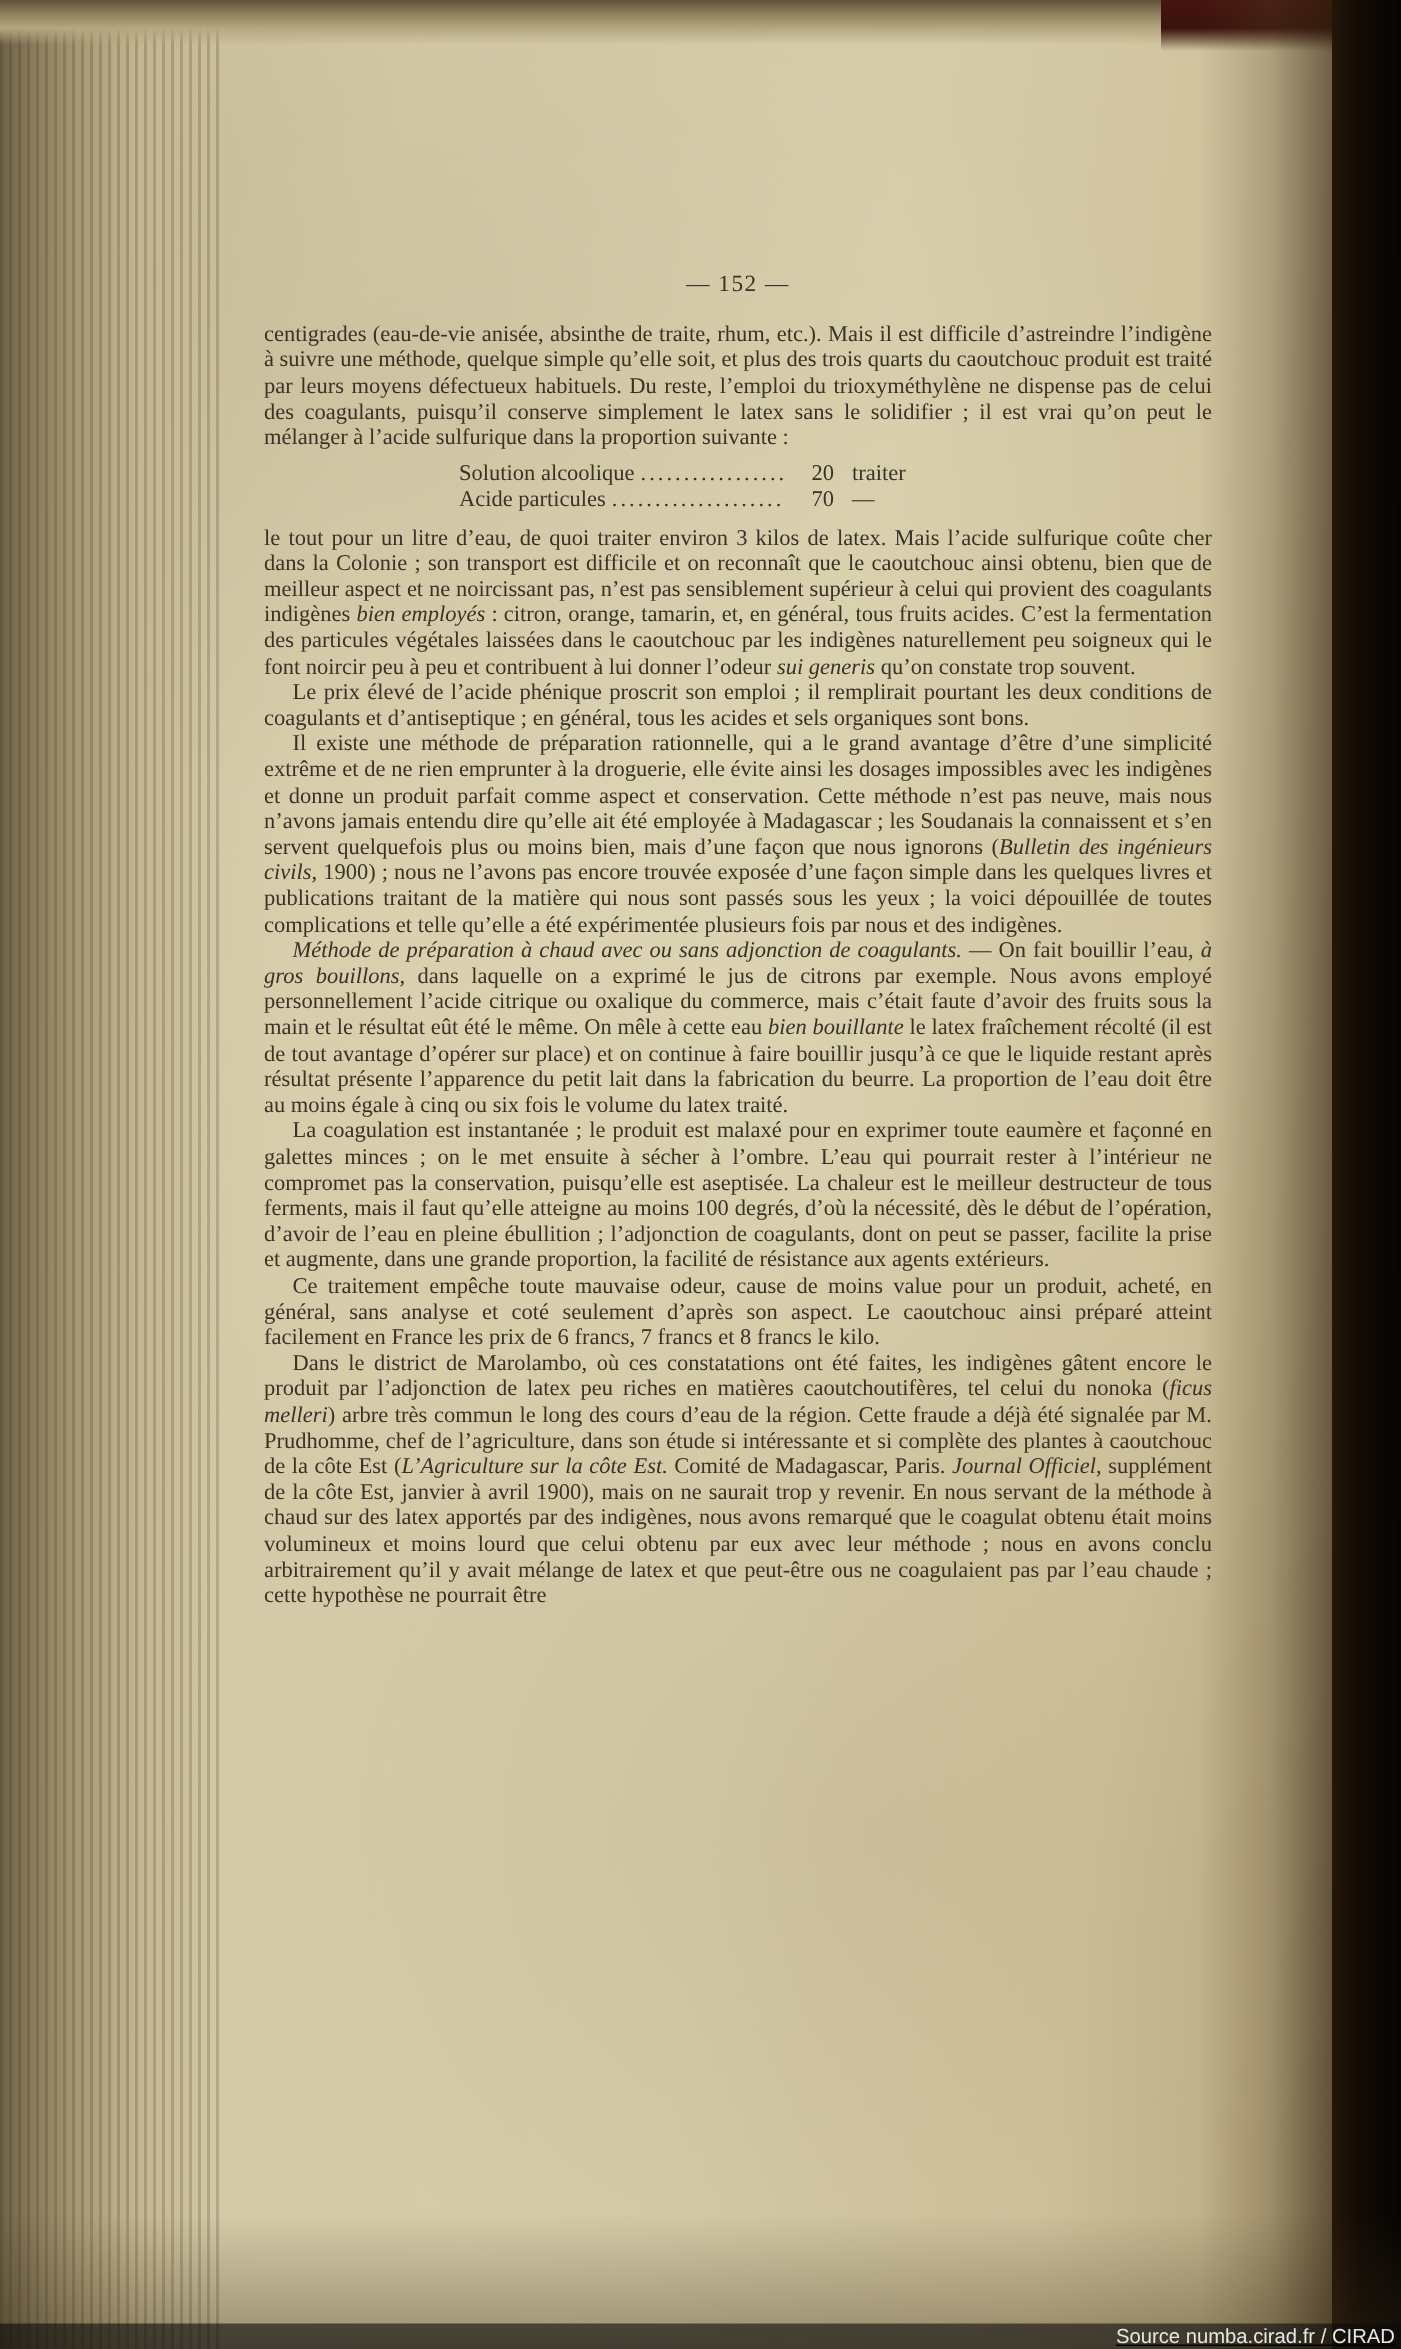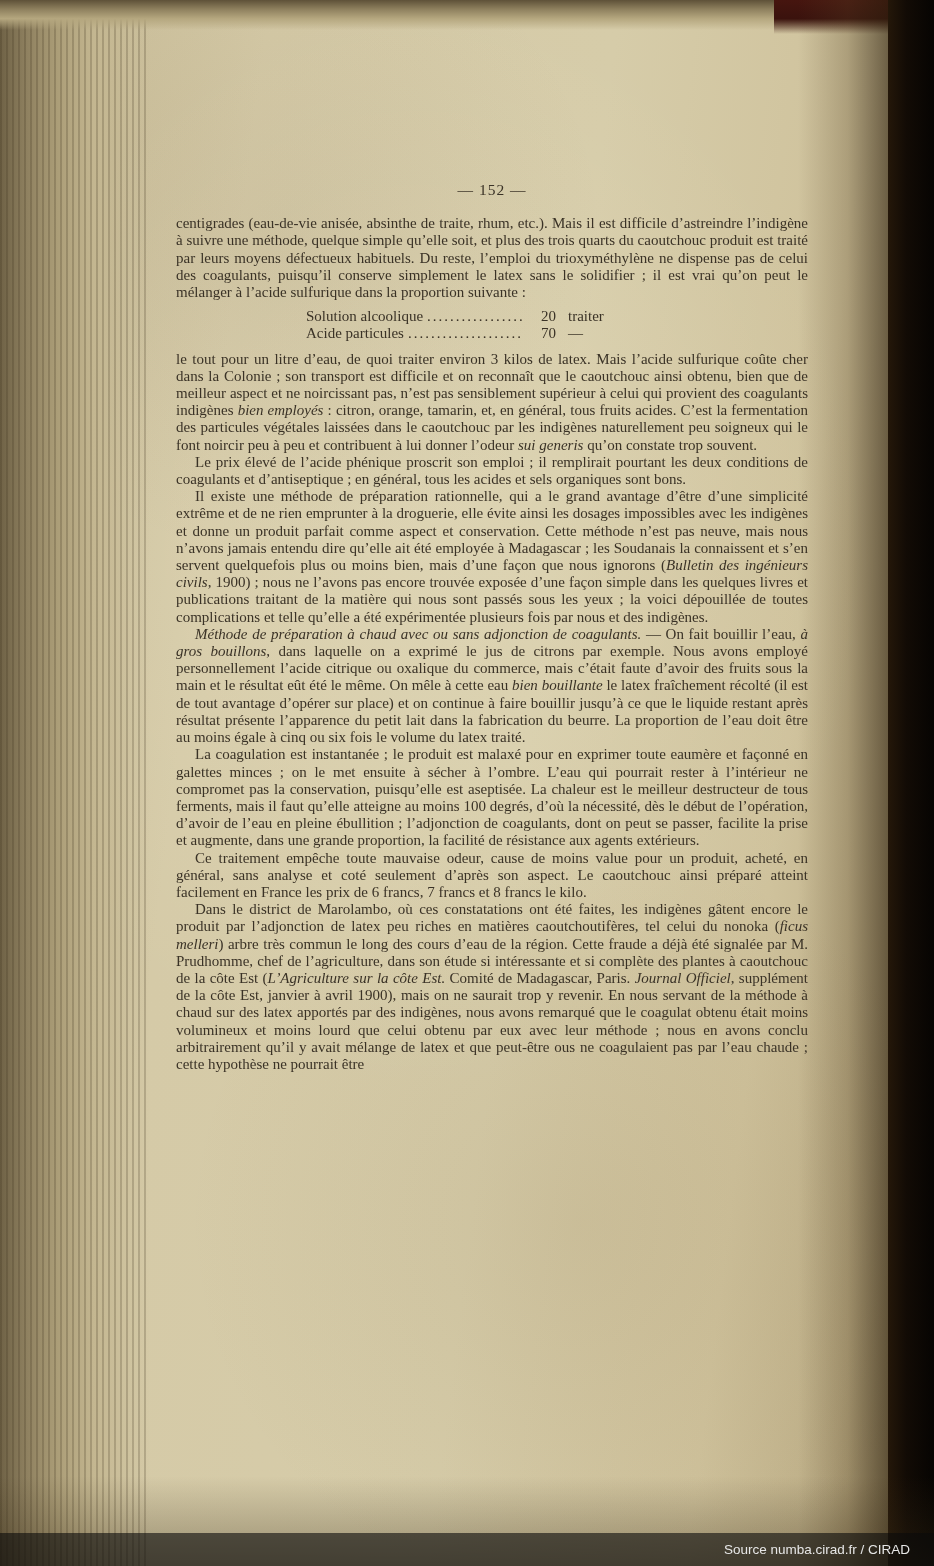--- a/index.html
+++ b/index.html
@@ -71,24 +71,24 @@
   .para { margin: 0; }
   .para.indent { text-indent: 19px; }
   .dtable { margin: 7px 0 8px 130px; width: 340px; }
   .drow { display: flex; align-items: flex-end; }
   .dlabel { white-space: nowrap; }
   .dots { flex: 1; overflow: hidden; white-space: nowrap; margin: 0 4px; letter-spacing: 2px; }
   .dnum { width: 30px; text-align: right; white-space: nowrap; }
   .dunit { margin-left: 12px; min-width: 78px; white-space: nowrap; }
   
   .footer-bar {
-    position: absolute; left: 0; right: 0; bottom: 0; height: 33px;
+    position: absolute; left: 0; right: 0; bottom: 0; height: 17px;
     background: rgba(10,10,10,0.60);
     display: flex; align-items: center; justify-content: flex-end;
-    padding-right: 24px; box-sizing: border-box;
+    padding-right: 4px; box-sizing: border-box; text-decoration: underline;
   }
   .source {
     color: #e6e6e6;
     font-family: "Liberation Sans", "DejaVu Sans", sans-serif;
     font-size: 13.5px;
   }
 </style>
 </head>
 <body>
 

